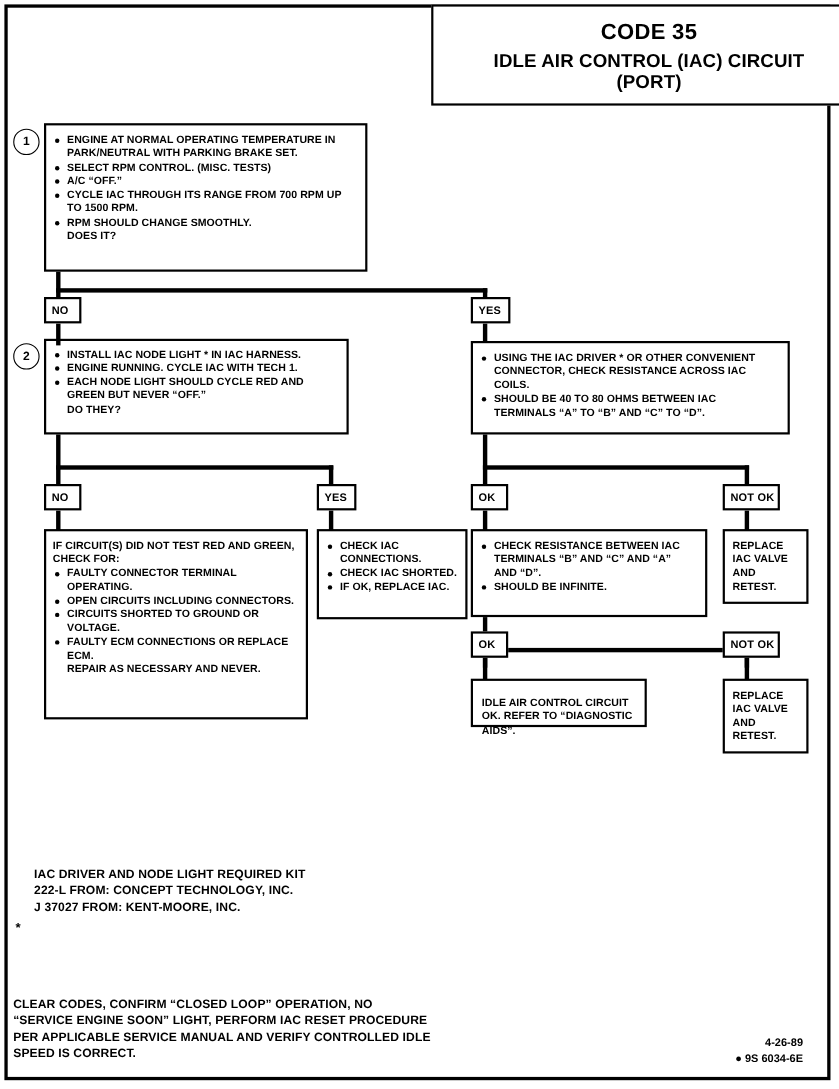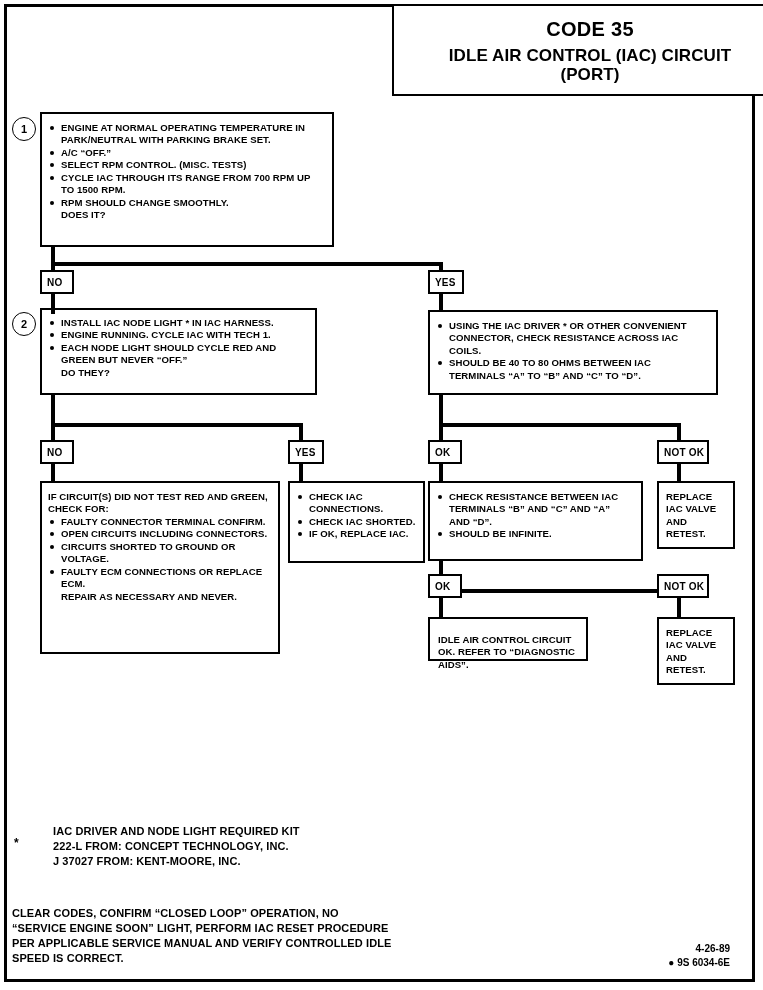--- a/index.html
+++ b/index.html
@@ -82,22 +82,22 @@
     <div class="title-sub">
       <div>IDLE AIR CONTROL (IAC) CIRCUIT</div>
       <div>(PORT)</div>
     </div>
   </div>
 
   <div class="stepnum" style="left:12px;top:117px;">1</div>
   <div class="box" style="left:40px;top:112px;width:294px;height:135px;padding:8px 8px 0 6px;">
     <ul>
       <li>ENGINE AT NORMAL OPERATING TEMPERATURE IN PARK/NEUTRAL WITH PARKING BRAKE SET.</li>
+      <li>SELECT RPM CONTROL.  (MISC. TESTS)</li>
       <li>A/C “OFF.”</li>
-      <li>SELECT RPM CONTROL.  (MISC. TESTS)</li>
       <li>CYCLE IAC THROUGH ITS RANGE FROM 700 RPM UP TO 1500 RPM.</li>
       <li>RPM SHOULD CHANGE SMOOTHLY.</li>
       <li class="plain cont">DOES IT?</li>
     </ul>
   </div>
 
   <div class="vline" style="left:51px;top:247px;height:32px;"></div>
   <div class="hline" style="left:51px;top:262px;width:392px;"></div>
   <div class="vline" style="left:439px;top:262px;height:17px;"></div>
 
@@ -140,21 +140,21 @@
 
   <div class="lbl" style="left:428px;top:440px;width:34px;height:24px;">OK</div>
   <div class="lbl" style="left:657px;top:440px;width:52px;height:24px;">NOT OK</div>
 
   <div class="vline" style="left:439px;top:464px;height:18px;"></div>
   <div class="vline" style="left:677px;top:464px;height:18px;"></div>
 
   <div class="box" style="left:40px;top:481px;width:240px;height:173px;padding:8px 6px 0 6px;">
     <ul>
       <li class="plain">IF CIRCUIT(S) DID NOT TEST RED AND GREEN, CHECK FOR:</li>
-      <li>FAULTY CONNECTOR TERMINAL CONFIRM.</li>
+      <li>FAULTY CONNECTOR TERMINAL OPERATING.</li>
       <li>OPEN CIRCUITS INCLUDING CONNECTORS.</li>
       <li>CIRCUITS SHORTED TO GROUND OR VOLTAGE.</li>
       <li>FAULTY ECM CONNECTIONS OR REPLACE ECM.</li>
       <li class="plain cont">REPAIR AS NECESSARY AND NEVER.</li>
     </ul>
   </div>
 
   <div class="box" style="left:288px;top:481px;width:137px;height:82px;padding:8px 6px 0 6px;">
     <ul>
       <li>CHECK IAC CONNECTIONS.</li>
@@ -186,21 +186,21 @@
 
   <div class="box" style="left:428px;top:617px;width:160px;height:44px;padding:15px 6px 0 8px;">
     <div>IDLE AIR CONTROL CIRCUIT OK. REFER TO “DIAGNOSTIC AIDS”.</div>
   </div>
 
   <div class="box" style="left:657px;top:617px;width:78px;height:68px;padding:8px 5px 0 7px;">
     <div>REPLACE IAC VALVE AND RETEST.</div>
   </div>
 
   <div class="footnote-star" style="left:14px;top:836px;">*</div>
-  <div class="footnote" style="left:31px;top:824px;width:420px;margin-left:22px;">IAC DRIVER AND NODE LIGHT REQUIRED KIT
+  <div class="footnote" style="left:31px;top:788px;width:420px;">IAC DRIVER AND NODE LIGHT REQUIRED KIT
 222-L FROM:  CONCEPT TECHNOLOGY, INC.
 J 37027 FROM:  KENT-MOORE, INC.</div>
 
   <div class="footnote" style="left:12px;top:906px;width:510px;">CLEAR CODES, CONFIRM “CLOSED LOOP” OPERATION, NO
 “SERVICE ENGINE SOON” LIGHT, PERFORM IAC RESET PROCEDURE
 PER APPLICABLE SERVICE MANUAL AND VERIFY CONTROLLED IDLE
 SPEED IS CORRECT.</div>
 
   <div class="stamp" style="left:600px;top:942px;width:130px;">
     <div>4-26-89</div>

